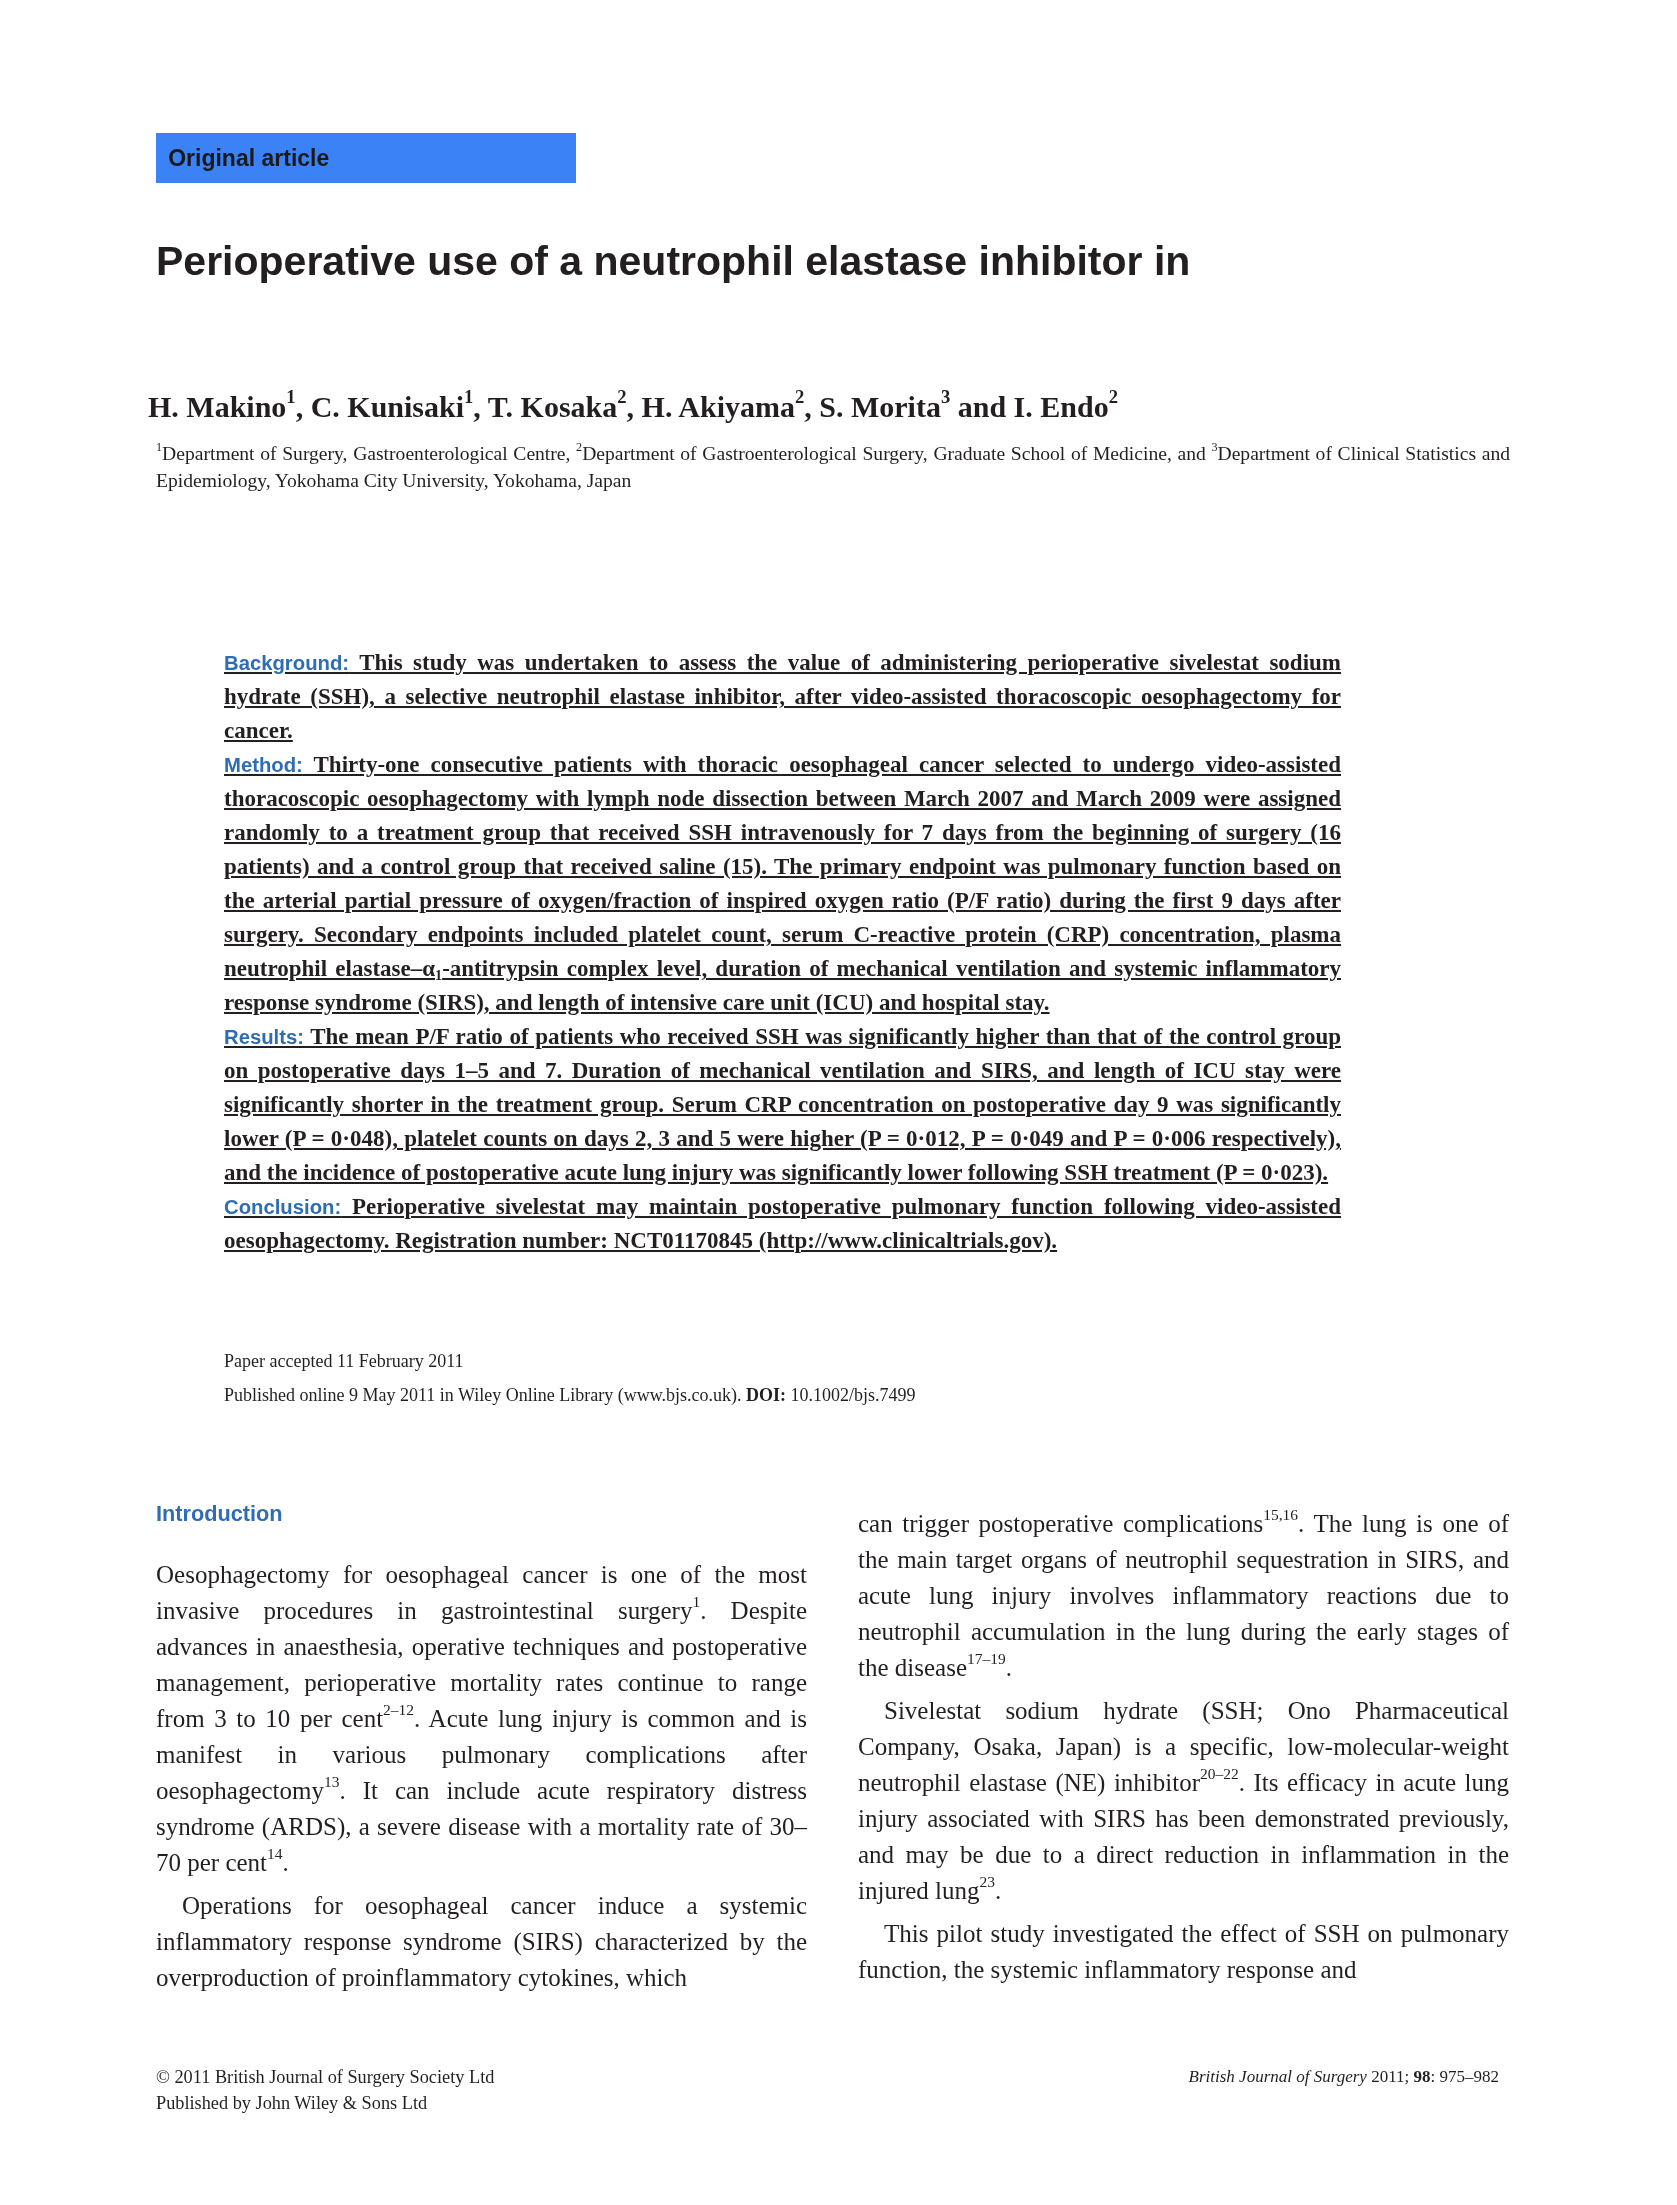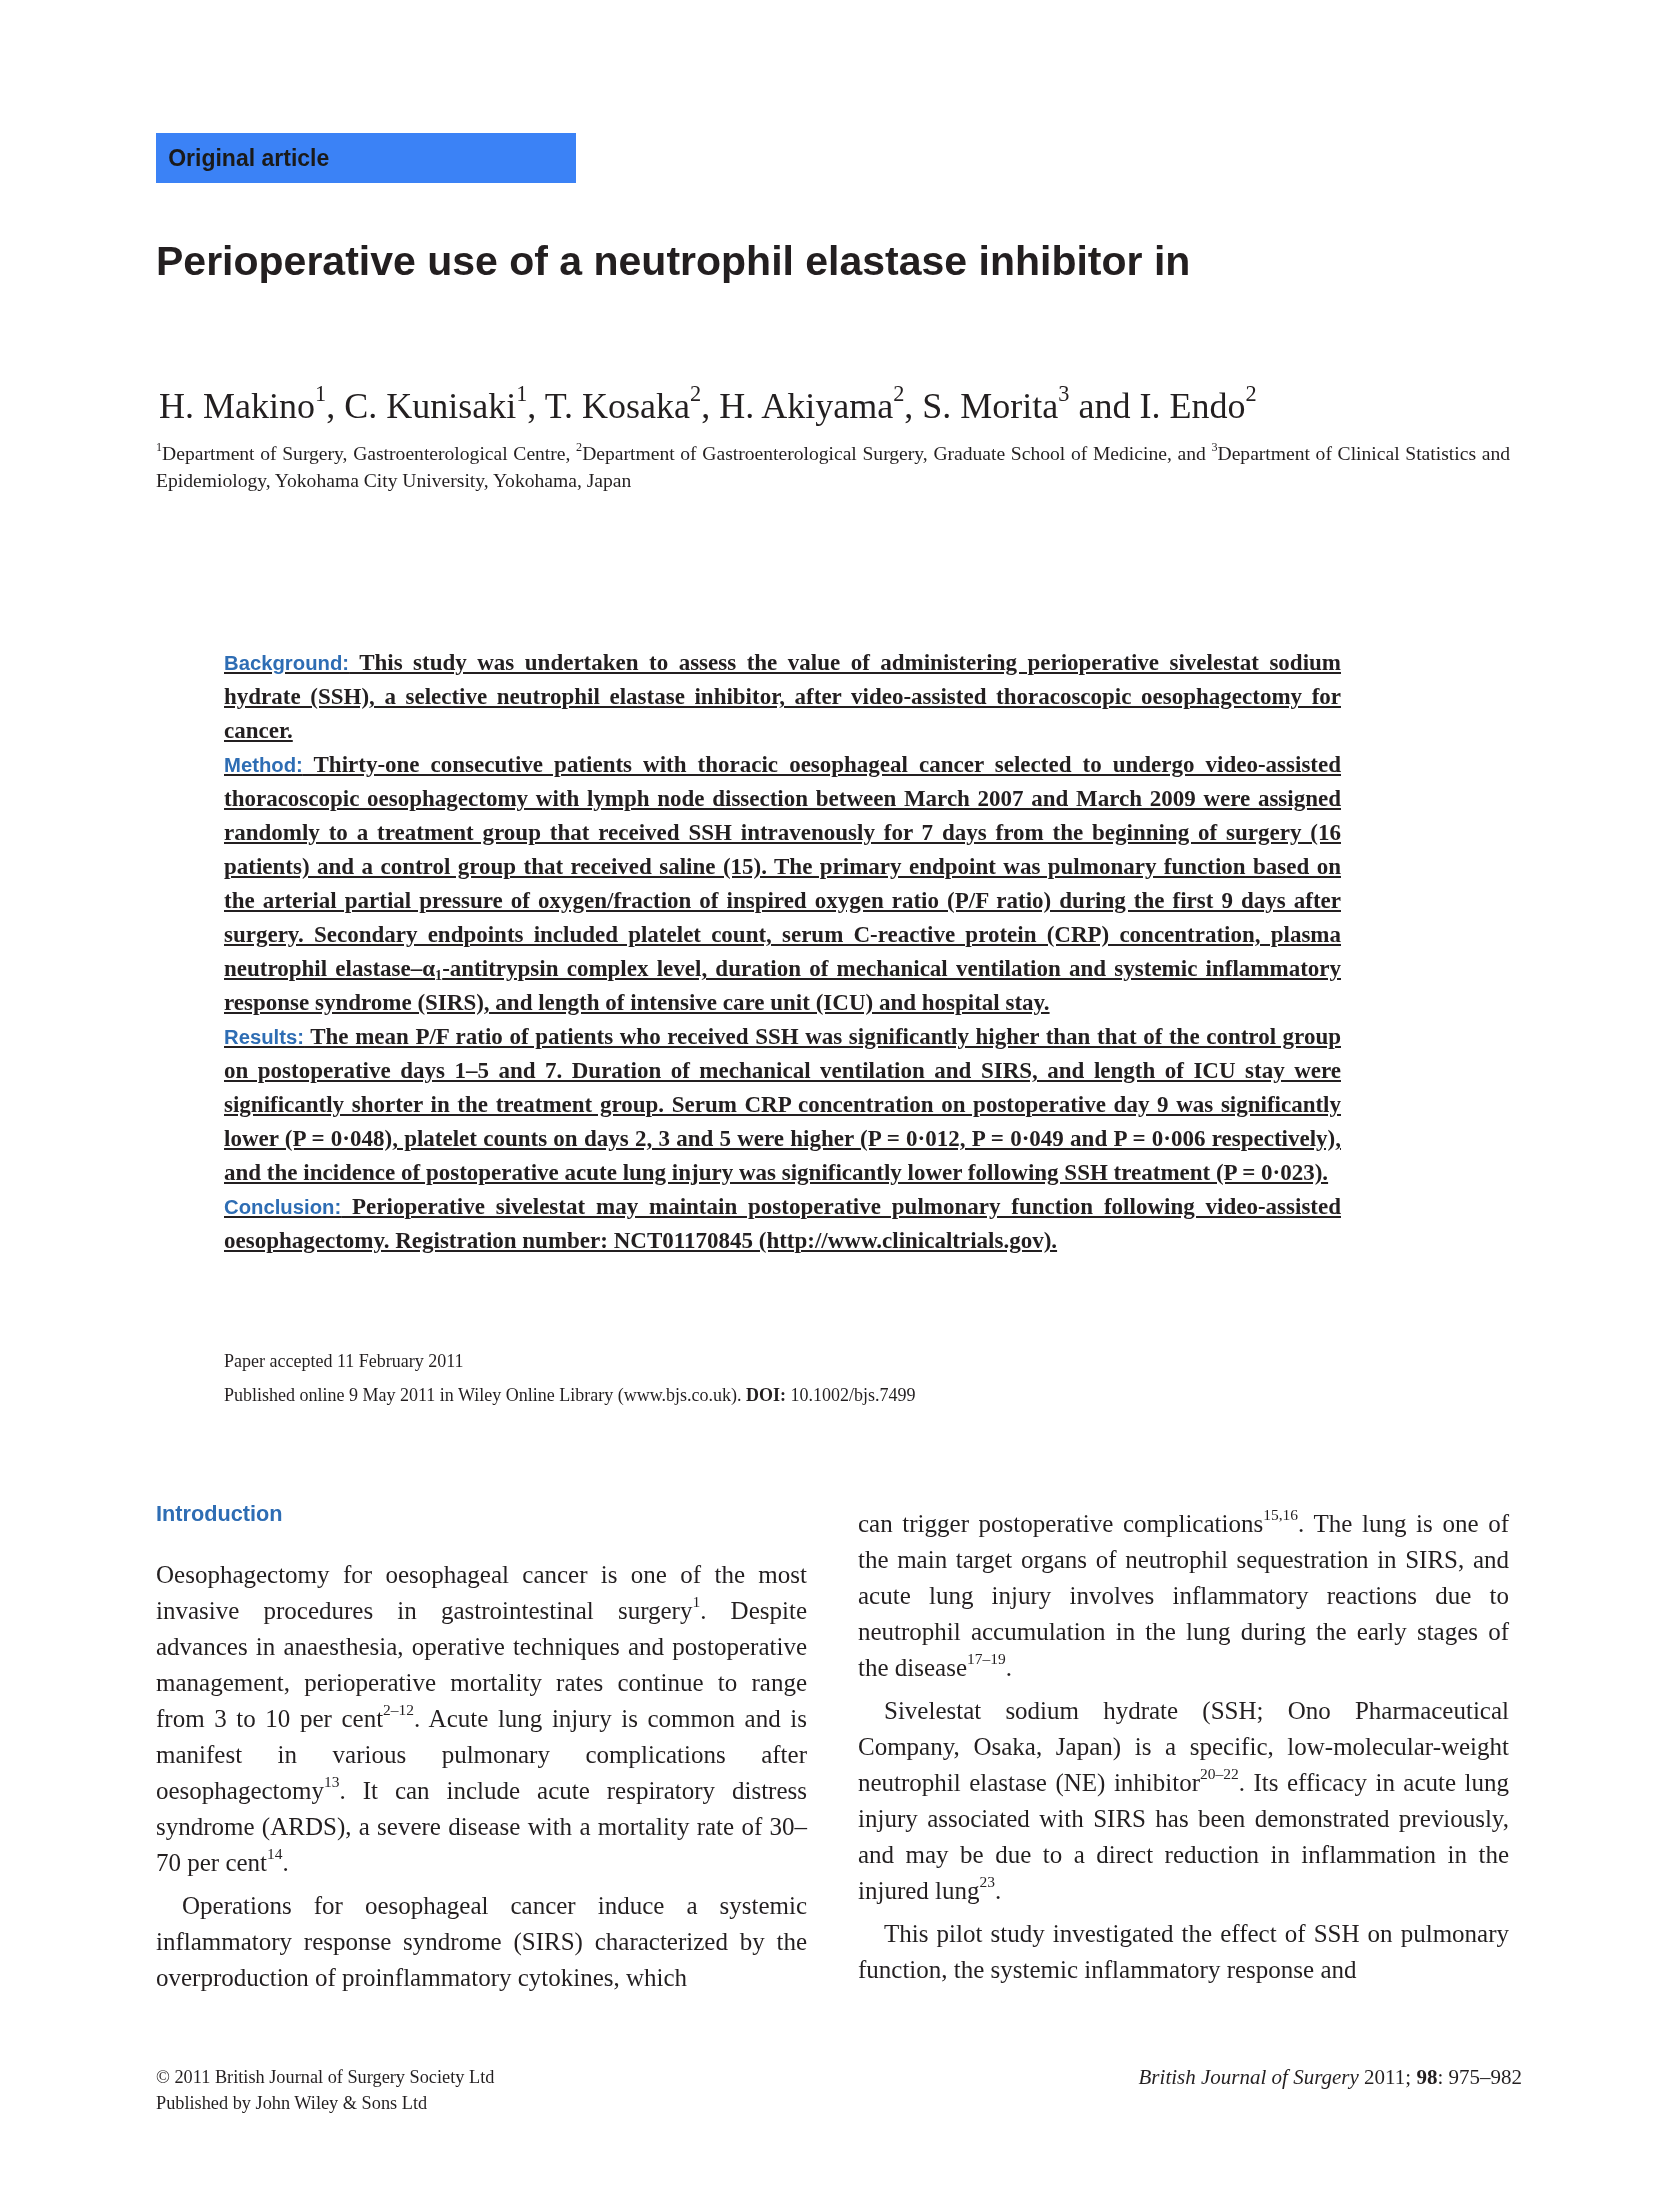--- a/index.html
+++ b/index.html
@@ -13,22 +13,22 @@
     background: #3b82f6; color: #1a1a1a;
     font-family: "Liberation Sans", sans-serif; font-weight: bold;
     font-size: 23px; line-height: 50px; padding-left: 12.2px; box-sizing: border-box;
   }
   .title {
     left: 156px; top: 234px; width: 1388px;
     font-family: "Liberation Sans", sans-serif; font-weight: bold;
     font-size: 41px; line-height: 54px; color: #231f20;
   }
   .authors {
-    left: 159px; top: 386px; width: 1388px;
-    font-weight: normal; font-size: 36px; line-height: 41px;
+    left: 148px; top: 386px; width: 1388px;
+    font-weight: bold; font-size: 30px; line-height: 41px;
   }
   sup { font-size: 0.62em; line-height: 0; vertical-align: 0.75em; }
   sub { font-size: 0.62em; line-height: 0; vertical-align: -0.25em; }
   .affil {
     left: 156px; top: 440px; width: 1354px;
     font-size: 19.6px; line-height: 27px; text-align: justify;
   }
   .affil p { margin: 0; }
   .affil .corr-label { font-style: italic; }
   .abstract {
@@ -54,21 +54,21 @@
   .right-col { left: 858px; top: 1506px; }
   .intro-head {
     left: 156px; top: 1501px;
     font-family: "Liberation Sans", sans-serif; font-weight: bold;
     color: #2e6db4; font-size: 21.7px;
   }
   .footer-left {
     left: 156px; top: 2064px; font-size: 18.3px; line-height: 26px;
   }
   .footer-right {
-    right: 156px; top: 2064px; font-size: 21px; line-height: 26px; text-align: left;
+    right: 179px; top: 2064px; font-size: 17px; line-height: 26px; text-align: left;
   }
   .footer-right .journal { font-style: italic; }
 </style>
 </head>
 <body>
 
 <div class="abs banner">
   <span>Original article</span>
 </div>
 

